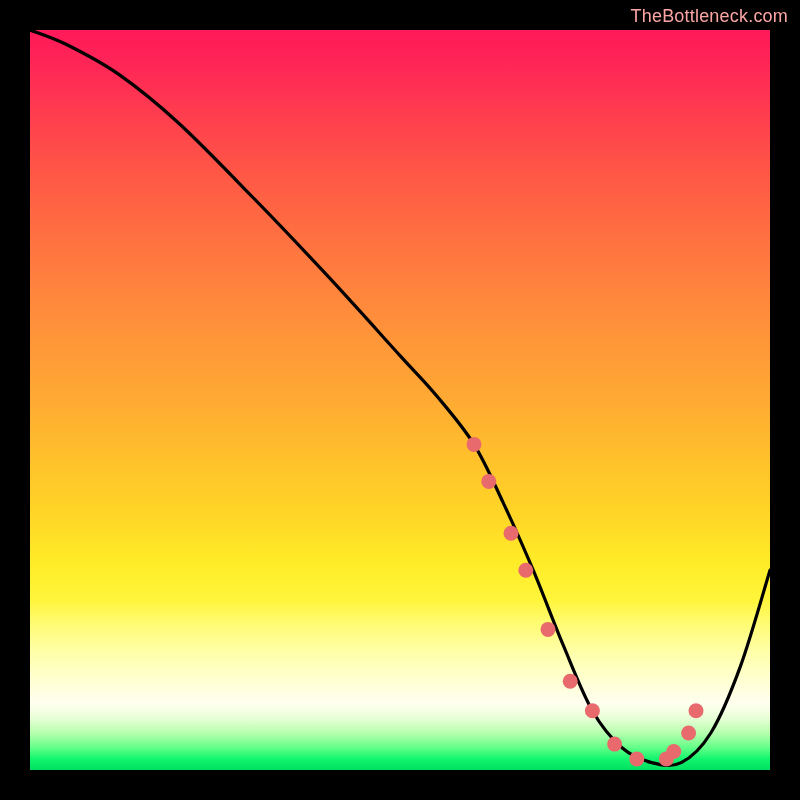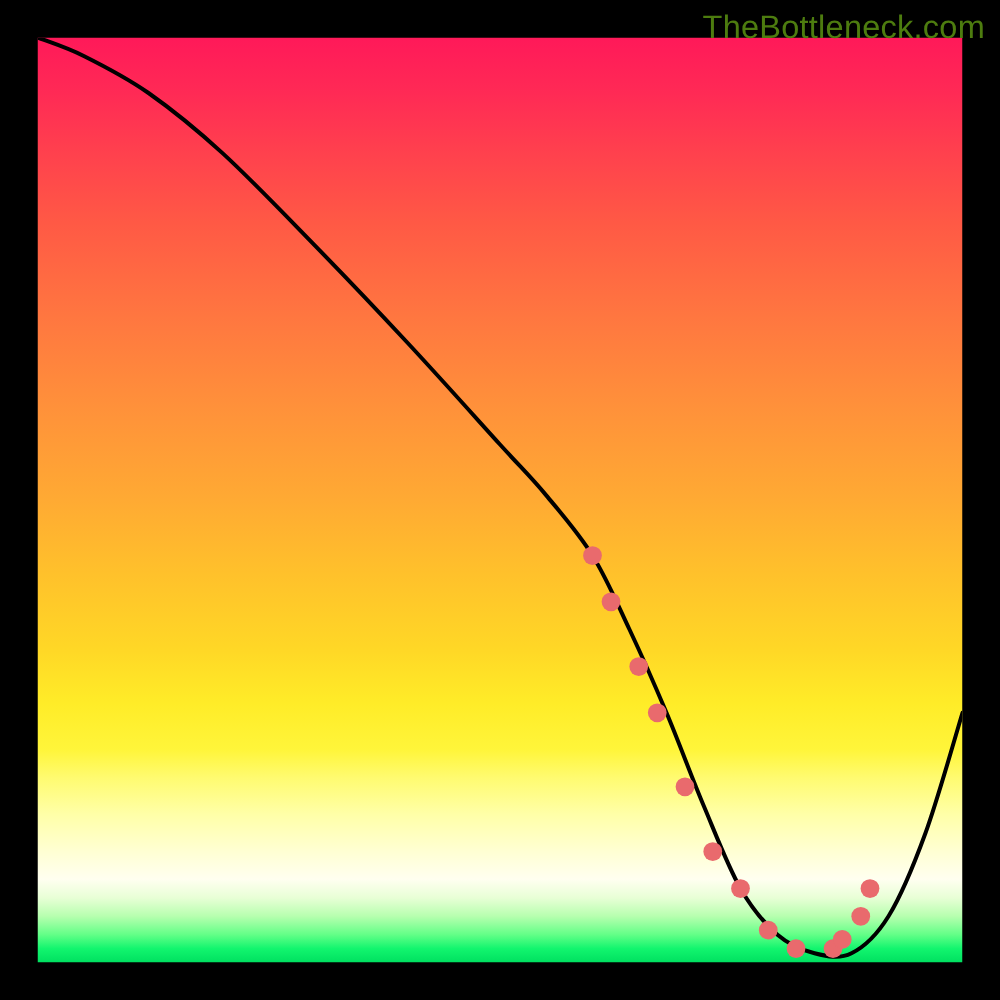--- a/index.html
+++ b/index.html
@@ -14,22 +14,22 @@
   .wrap {
     position: relative;
     width: 800px;
     height: 800px;
     background: #000;
   }
   .attribution {
     position: absolute;
     top: 6px;
     right: 12px;
-    color: #4d7c0f;
-    font-size: 26px;
+    color: #fca5a5;
+    font-size: 18px;
     font-weight: 500;
     letter-spacing: 0.2px;
     z-index: 9;
   }
   .plot {
     position: absolute;
     left: 30px;
     top: 30px;
     width: 740px;
     height: 740px;

